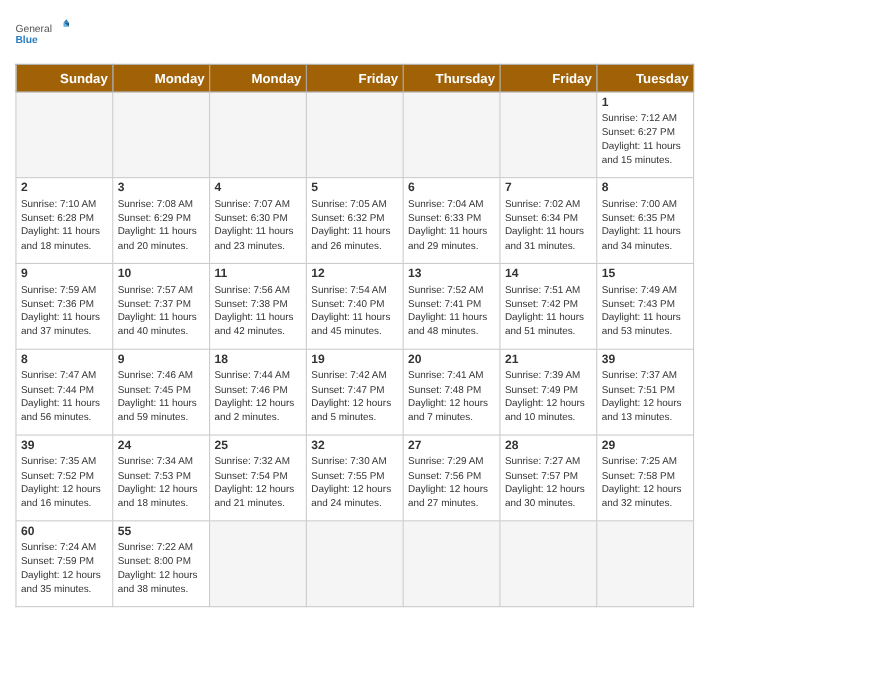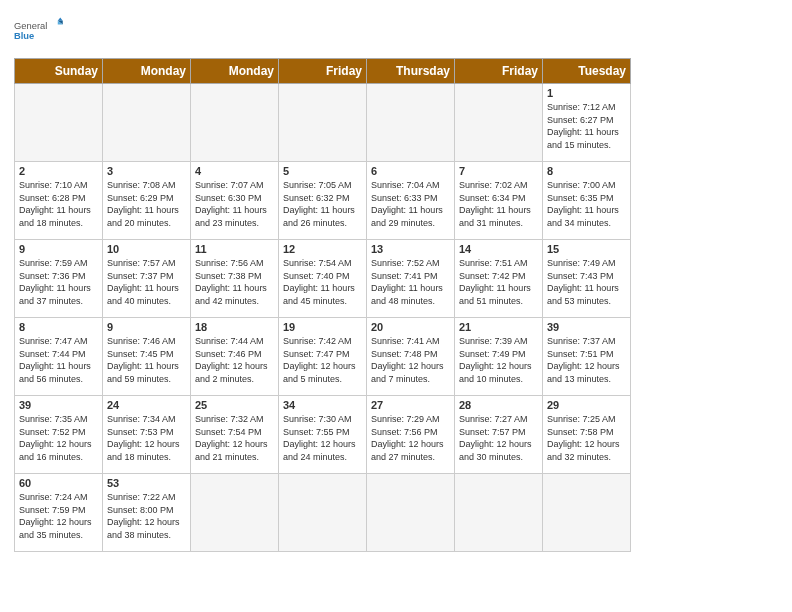--- a/index.html
+++ b/index.html
@@ -219,21 +219,21 @@
           </td>
           <td>
             <span class="day-num">24</span>
             <div class="day-info">Sunrise: 7:34 AM<br>Sunset: 7:53 PM<br>Daylight: 12 hours and 18 minutes.</div>
           </td>
           <td>
             <span class="day-num">25</span>
             <div class="day-info">Sunrise: 7:32 AM<br>Sunset: 7:54 PM<br>Daylight: 12 hours and 21 minutes.</div>
           </td>
           <td>
-            <span class="day-num">34</span>
+            <span class="day-num">32</span>
             <div class="day-info">Sunrise: 7:30 AM<br>Sunset: 7:55 PM<br>Daylight: 12 hours and 24 minutes.</div>
           </td>
           <td>
             <span class="day-num">27</span>
             <div class="day-info">Sunrise: 7:29 AM<br>Sunset: 7:56 PM<br>Daylight: 12 hours and 27 minutes.</div>
           </td>
           <td>
             <span class="day-num">28</span>
             <div class="day-info">Sunrise: 7:27 AM<br>Sunset: 7:57 PM<br>Daylight: 12 hours and 30 minutes.</div>
           </td>
@@ -241,21 +241,21 @@
             <span class="day-num">29</span>
             <div class="day-info">Sunrise: 7:25 AM<br>Sunset: 7:58 PM<br>Daylight: 12 hours and 32 minutes.</div>
           </td>
         </tr>
         <tr>
           <td>
             <span class="day-num">60</span>
             <div class="day-info">Sunrise: 7:24 AM<br>Sunset: 7:59 PM<br>Daylight: 12 hours and 35 minutes.</div>
           </td>
           <td>
-            <span class="day-num">53</span>
+            <span class="day-num">55</span>
             <div class="day-info">Sunrise: 7:22 AM<br>Sunset: 8:00 PM<br>Daylight: 12 hours and 38 minutes.</div>
           </td>
           <td class="empty"></td>
           <td class="empty"></td>
           <td class="empty"></td>
           <td class="empty"></td>
           <td class="empty"></td>
         </tr>
       </tbody>
   </table>

